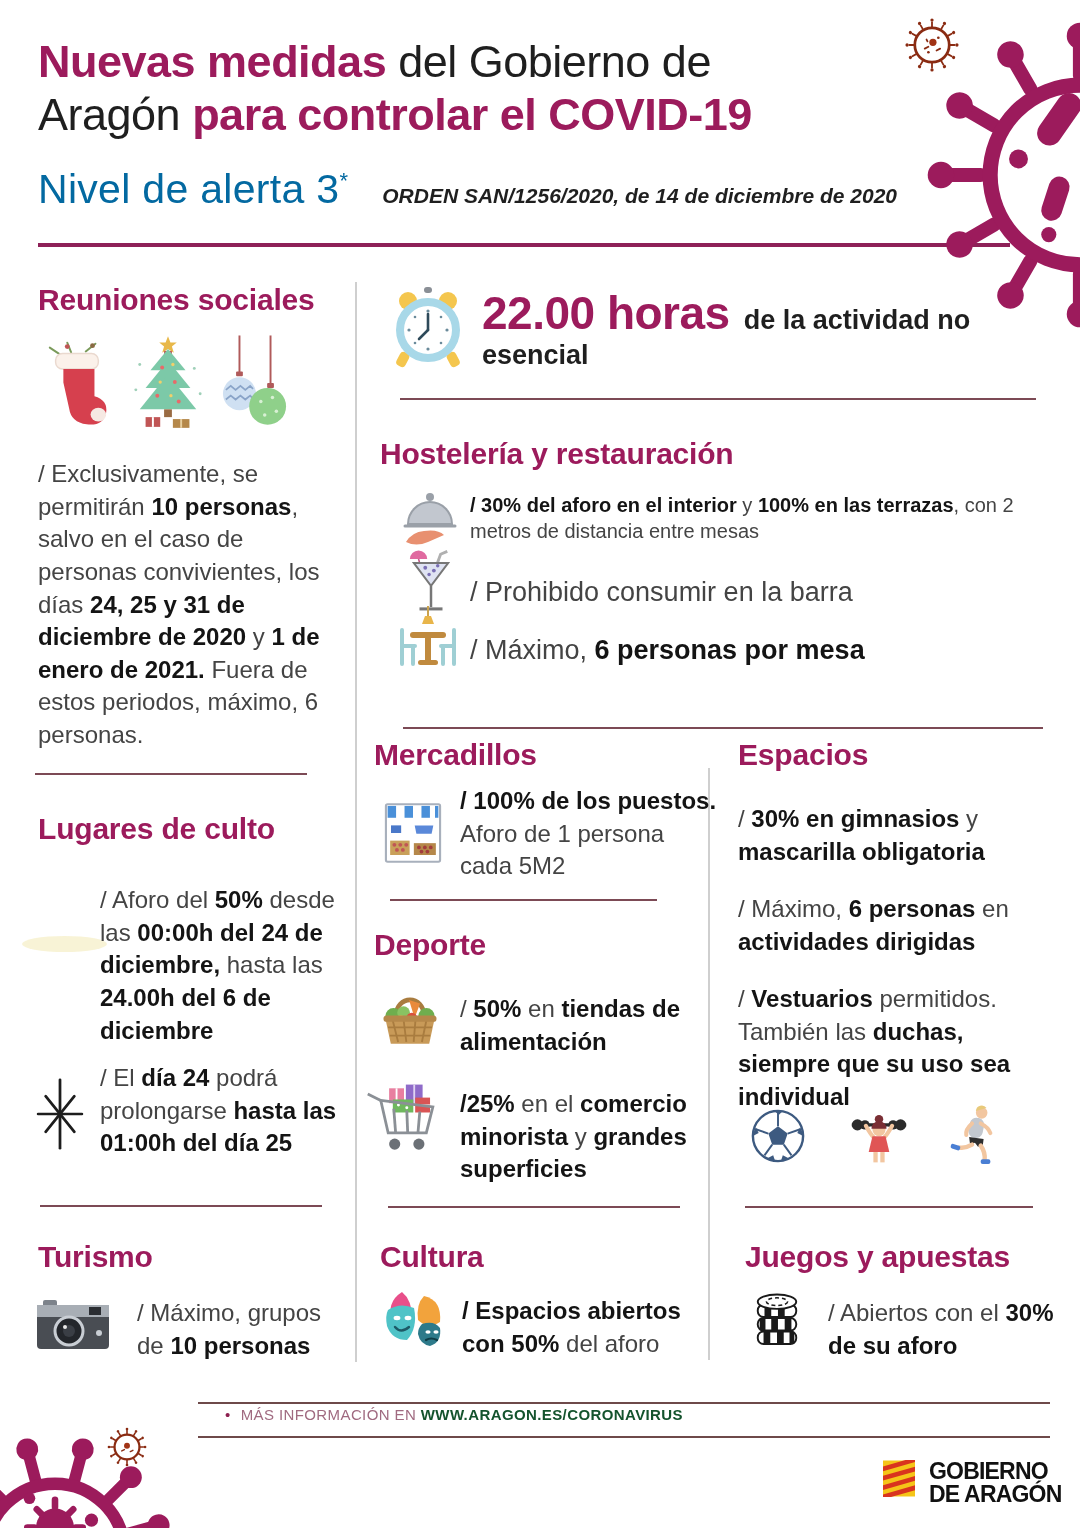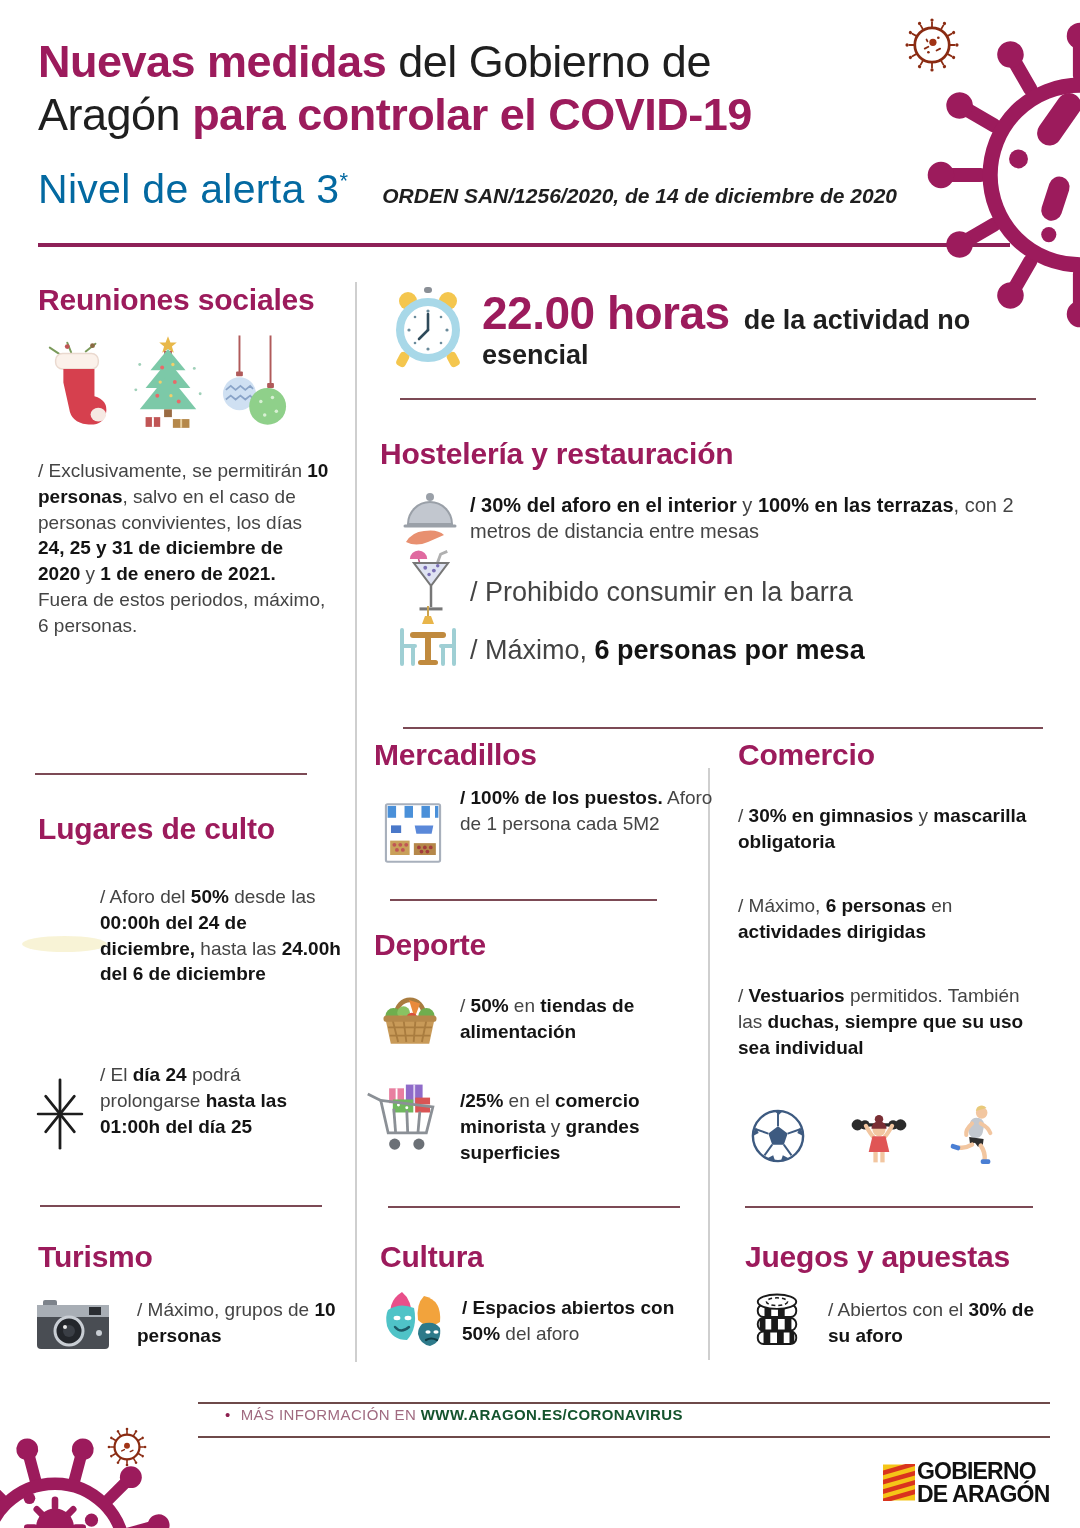--- a/index.html
+++ b/index.html
@@ -11,39 +11,39 @@
          color:#1f1f1f;font-weight:400;letter-spacing:-0.5px;}
   .title .accent{color:#9c1b5c;font-weight:700;}
   .alert-row{position:absolute;left:38px;top:166px;display:flex;align-items:baseline;gap:34px;}
   .alert{font-size:41px;color:#0369a1;font-weight:400;letter-spacing:0.3px;}
   .alert .mark{font-size:22px;vertical-align:super;}
   .order{font-size:21px;font-style:italic;font-weight:700;color:#1f1f1f;}
   .header-rule{position:absolute;left:38px;top:243px;width:972px;height:4px;background:#8e2158;}
 
   
   .sec-title{position:absolute;font-size:30px;font-weight:700;color:#9c1b5c;letter-spacing:-0.2px;}
-  .body-text{position:absolute;font-size:19px;line-height:1.36;color:#444;}
+  .body-text{position:absolute;font-size:24px;line-height:1.36;color:#444;}
   .body-text .b{font-weight:700;color:#141414;}
   .rule{position:absolute;height:2px;background:#7c4a55;}
   .vdiv{position:absolute;width:2px;background:#cfcfcf;}
   .icon{position:absolute;}
 
   
   .cierre-text{position:absolute;left:482px;top:284px;}
   .cierre-line1{font-size:29px;font-weight:700;color:#1f1f1f;}
   .cierre-line2{margin-top:2px;}
   .cierre-time{font-size:46px;font-weight:700;color:#9c1b5c;letter-spacing:-0.5px;}
   .cierre-tail{font-size:27px;font-weight:700;color:#1f1f1f;margin-left:14px;}
 
   
   .footer-text{position:absolute;left:225px;top:1406px;font-size:15px;letter-spacing:0.4px;}
   .footer-text .bullet{color:#8d2050;margin-right:10px;}
   .footer-text .pre{color:#a06a80;font-weight:400;}
   .footer-text .url{color:#14532d;font-weight:700;}
-  .logo{position:absolute;left:883px;top:1460px;display:flex;align-items:center;gap:2px;}
+  .logo{position:absolute;left:883px;top:1460px;display:flex;gap:14px;}
   .logo-text{font-size:23px;font-weight:700;color:#111;line-height:0.98;letter-spacing:-0.8px;}
 </style>
 </head>
 <body>
 
 <div class="page">
 
   <div class="title">
     <div><span class="accent">Nuevas medidas</span><span> del Gobierno de</span></div>
     <div><span>Aragón </span><span class="accent">para controlar el COVID-19</span></div>
@@ -365,21 +365,21 @@
       <path d="M18,19 L74,26 L67,54 L26,54 Z"></path>
       <line x1="32" y1="28" x2="34" y2="54"></line>
         <line x1="46" y1="30" x2="47" y2="54"></line>
         <line x1="60" y1="31" x2="58" y2="54"></line>
     </g>
     <circle cx="33" cy="66" r="6" fill="#6b7076"></circle>
       <circle cx="59" cy="66" r="6" fill="#6b7076"></circle>
   </svg>
   <div class="body-text" style="left:460px;top:1088px;width:262px;"><span class="b">/25%</span><span> en el </span><span class="b">comercio minorista</span><span> y </span><span class="b">grandes superficies</span></div>
 
-  <div class="sec-title" style="left:738px;top:738px;">Comercio</div>
+  <div class="sec-title" style="left:738px;top:738px;">Espacios</div>
   <div class="body-text" style="left:738px;top:803px;width:305px;"><span>/ </span><span class="b">30% en gimnasios</span><span> y </span><span class="b">mascarilla obligatoria</span></div>
   <div class="body-text" style="left:738px;top:893px;width:305px;"><span>/ Máximo, </span><span class="b">6 personas</span><span> en </span><span class="b">actividades dirigidas</span></div>
   <div class="body-text" style="left:738px;top:983px;width:310px;"><span>/ </span><span class="b">Vestuarios</span><span> permitidos. También las </span><span class="b">duchas, siempre que su uso sea individual</span></div>
 
   <svg class="icon" style="left:750px;top:1108px;width:56px;height:56px;" viewBox="0 0 58 58">
     <circle cx="29" cy="29" r="26" fill="#fff" stroke="#3d5a80" stroke-width="2.5"></circle>
     <polygon points="29,19 39,26.5 35,38 23,38 19,26.5" fill="#3d5a80"></polygon>
     <g stroke="#3d5a80" stroke-width="2">
       <line x1="29" y1="19" x2="29" y2="5"></line>
         <line x1="39" y1="26.5" x2="52" y2="22"></line>

